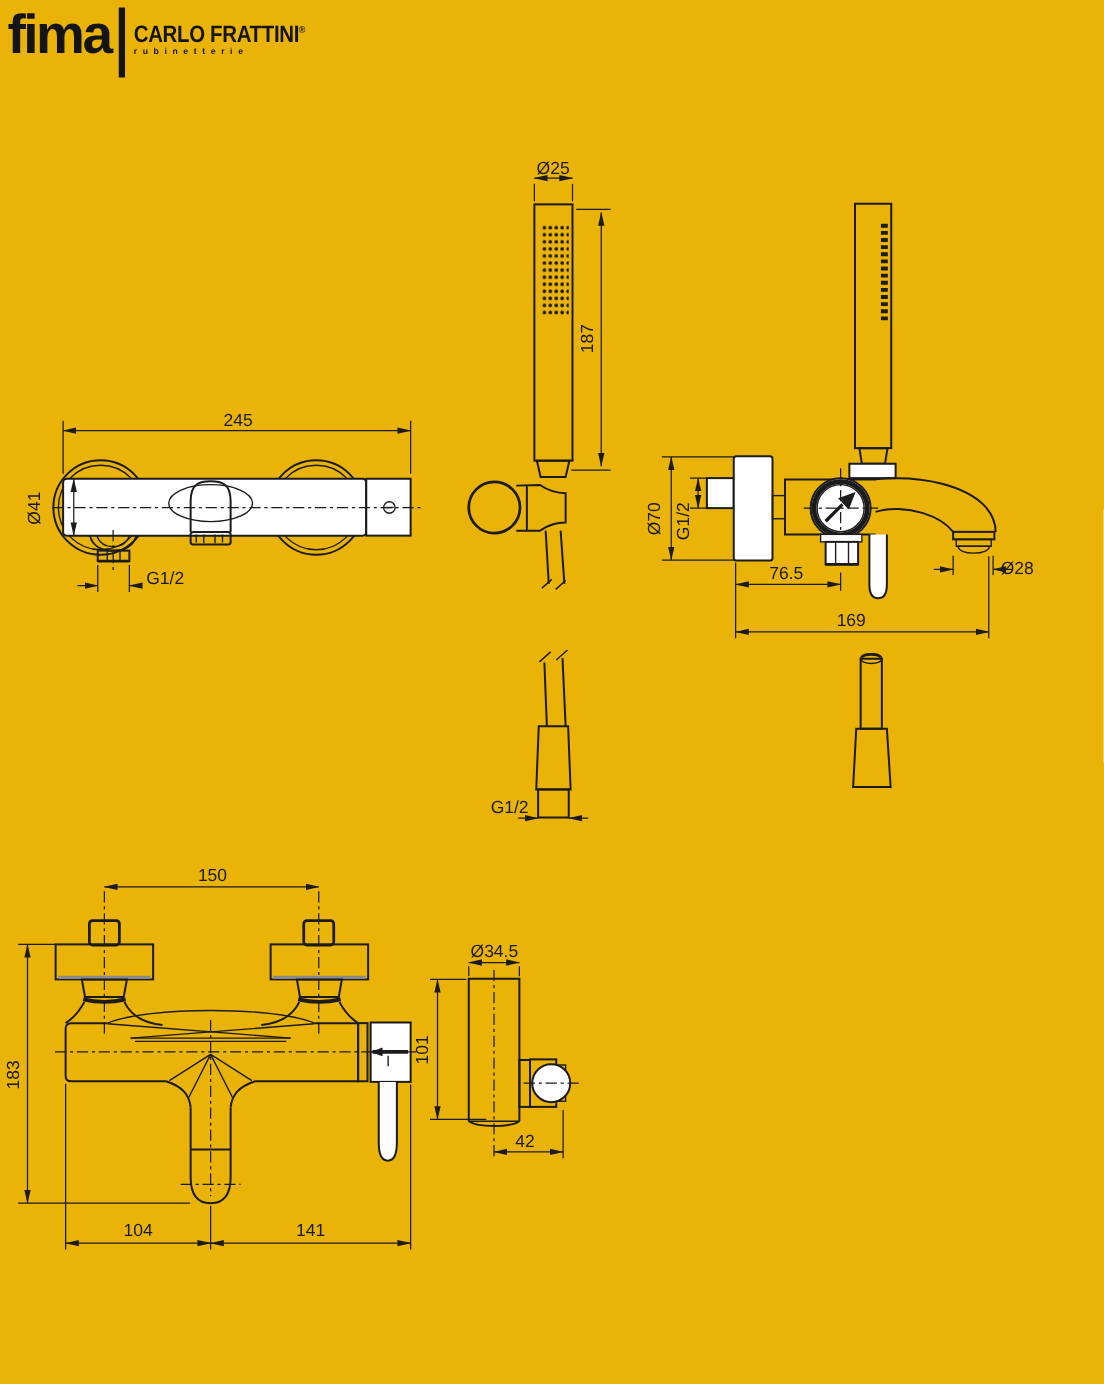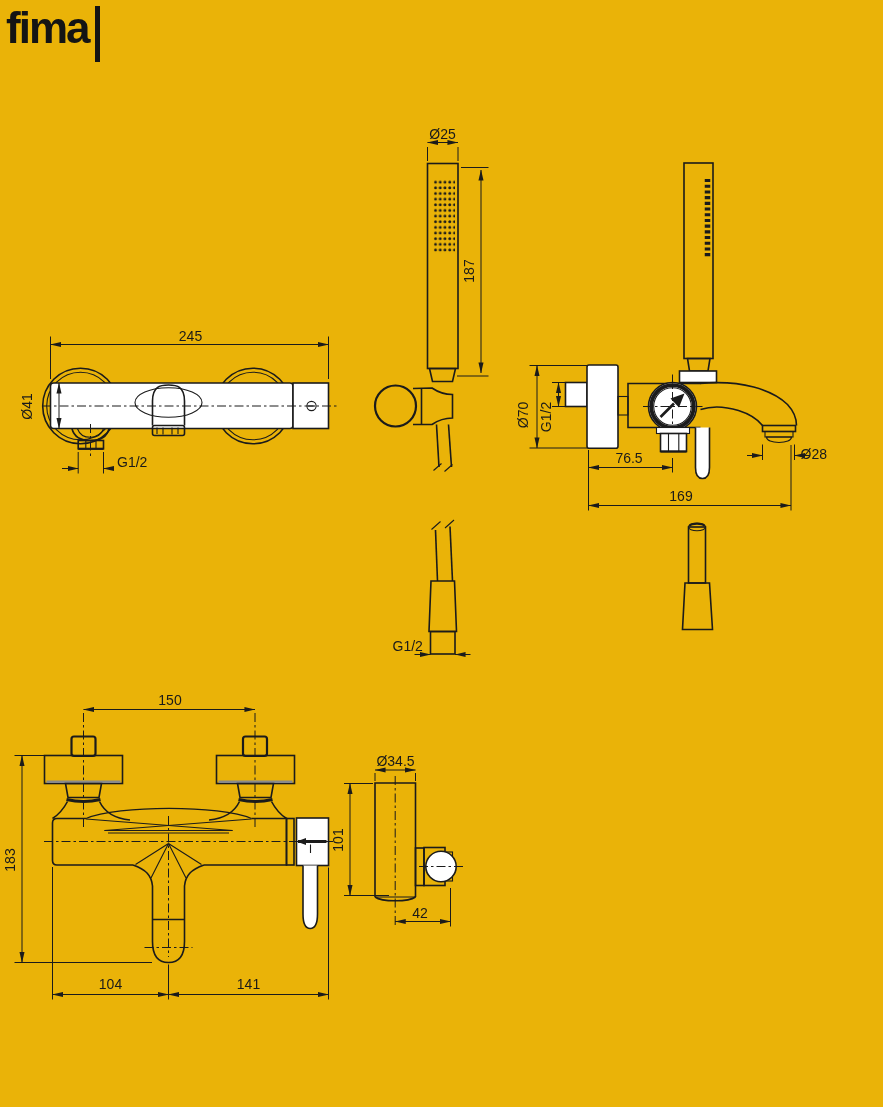--- a/index.html
+++ b/index.html
@@ -28,20 +28,24 @@
   text.dim{font:14px "Liberation Sans", sans-serif;fill:#1a1a1a;}
 </style>
 </head>
 <body>
 
 <div id="canvas">
 
   <div class="logo">
     <span class="fima">fima</span>
     <span class="bar"></span>
+    <div class="right">
+      <div class="cf"><span>CARLO FRATTINI</span><sup>®</sup></div>
+      <div class="tag">rubinetterie</div>
+    </div>
   </div>
 
   <svg width="883" height="1107" viewBox="0 0 883 1107">
     <defs>
       <marker id="arr" viewBox="0 0 10 6" refX="9.6" refY="3" markerWidth="11" markerHeight="6.6" orient="auto-start-reverse">
         <path d="M0,0.7 L10,3 L0,5.3 Z" fill="#1b1b1b"></path>
       </marker>
       <pattern id="dotgrid" width="4.75" height="5.65" patternUnits="userSpaceOnUse" x="433.8" y="180.5">
         <circle cx="1.7" cy="1.7" r="1.45" fill="#1b1b1b"></circle>
       </pattern>

